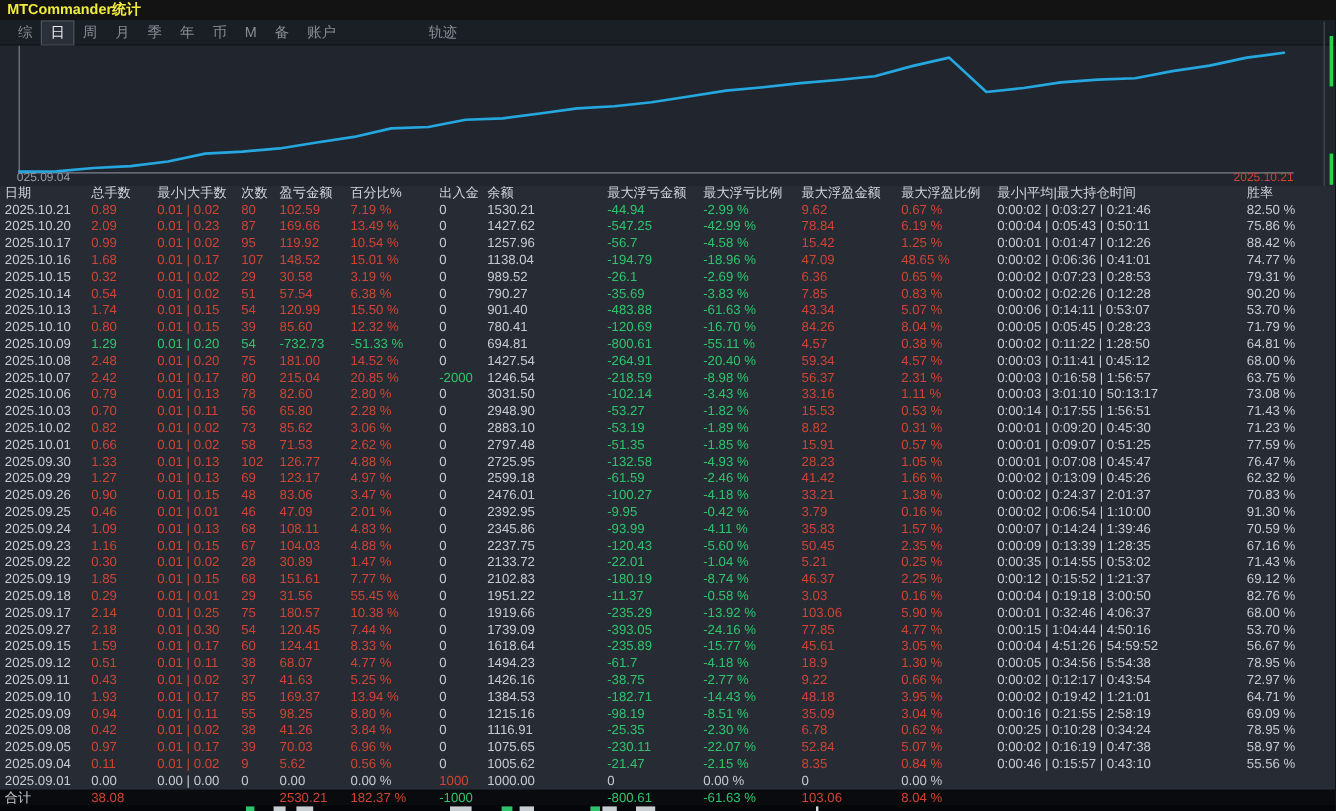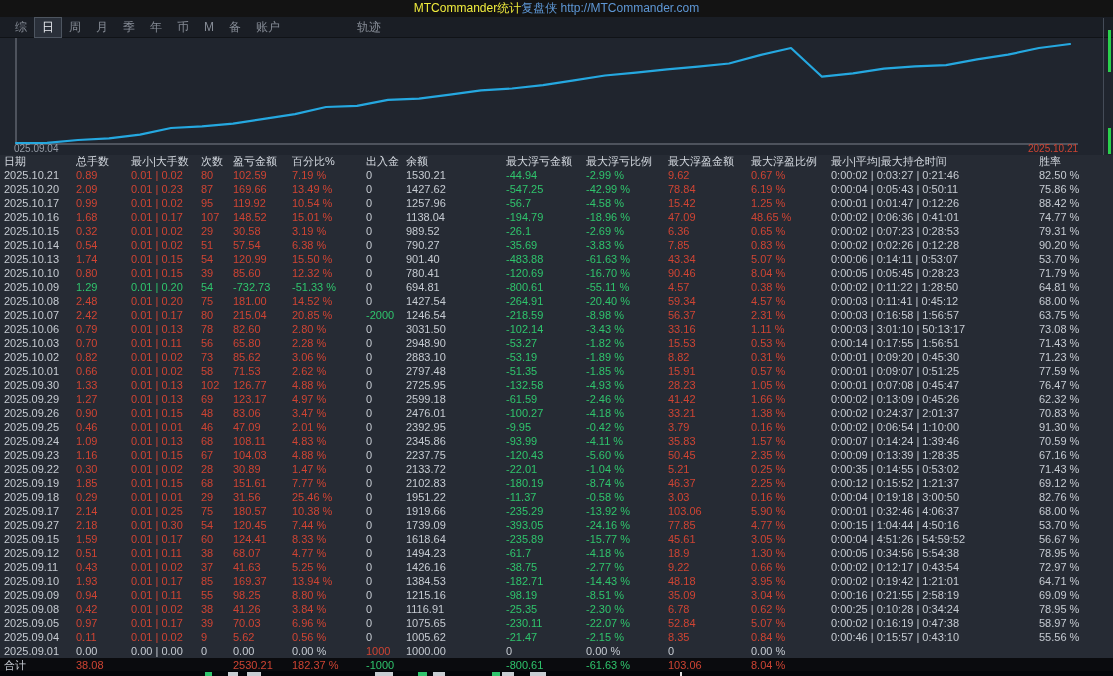--- a/index.html
+++ b/index.html
@@ -1,20 +1,20 @@
 <!DOCTYPE html>
 <html><head>
 <meta charset="utf-8">
 <style>
   html,body{margin:0;padding:0;background:#000;}
   #app{position:relative;width:1113px;height:676px;overflow:hidden;background:#262b34;
        font-family:"Liberation Sans",sans-serif;font-size:11px;color:#c6cbd2;}
   
   .titlebar{position:absolute;left:0;top:0;width:100%;height:17px;background:#131313;
-            display:flex;justify-content:center;align-items:center;padding:4px 6px;box-sizing:border-box;}
+            display:flex;justify-content:space-between;align-items:center;padding:4px 6px;box-sizing:border-box;font-weight:bold;}
   .title{color:#f0ec3d;font-size:12px;}
   .brand{color:#5e97d5;font-size:12px;cursor:pointer;}
   
   .menubar{position:absolute;left:0;top:17px;width:100%;height:21px;background:#1a1e25;
            display:flex;align-items:center;padding-left:8px;box-sizing:border-box;border-bottom:1px solid #101317;}
   .mi{color:#868c96;font-size:12px;padding:1px 7px;margin-right:1px;cursor:default;}
   .mi.active{color:#e8ebf0;background:#2a303a;outline:1px solid #4d5560;}
   .mi.right{margin-left:62px;}
   
   .chart{position:absolute;left:0;top:38px;width:100%;height:117px;background:#20252e;}
@@ -38,21 +38,20 @@
   .edge-green{position:absolute;left:1108px;top:30px;width:3px;height:42px;background:#2bd14d;}
   .edge-green2{position:absolute;left:1108px;top:128px;width:3px;height:26px;background:#2bd14d;}
 </style>
 </head>
 <body>
 
 <div id="app">
 
   <div class="titlebar">
     <span class="title">MTCommander统计</span>
-    <span class="brand">复盘侠 http://MTCommander.com</span>
   </div>
 
   <div class="menubar">
     <span style="display:flex;align-items:center;">
         <span class="mi">综</span>
         <span class="mi active">日</span>
         <span class="mi">周</span>
         <span class="mi">月</span>
         <span class="mi">季</span>
         <span class="mi">年</span>
@@ -207,21 +206,21 @@
         <span class="w">2025.10.10</span>
         <span class="r">0.80</span>
         <span class="r">0.01 | 0.15</span>
         <span class="r">39</span>
         <span class="r">85.60</span>
         <span class="r">12.32 %</span>
         <span class="w">0</span>
         <span class="w">780.41</span>
         <span class="g">-120.69</span>
         <span class="g">-16.70 %</span>
-        <span class="r">90.46</span>
+        <span class="r">84.26</span>
         <span class="r">8.04 %</span>
         <span class="w">0:00:05 | 0:05:45 | 0:28:23</span>
         <span class="w">71.79 %</span>
       </div>
       <div class="trow">
         <span class="w">2025.10.09</span>
         <span class="g">1.29</span>
         <span class="g">0.01 | 0.20</span>
         <span class="g">54</span>
         <span class="g">-732.73</span>
@@ -458,21 +457,21 @@
         <span class="r">2.25 %</span>
         <span class="w">0:00:12 | 0:15:52 | 1:21:37</span>
         <span class="w">69.12 %</span>
       </div>
       <div class="trow">
         <span class="w">2025.09.18</span>
         <span class="r">0.29</span>
         <span class="r">0.01 | 0.01</span>
         <span class="r">29</span>
         <span class="r">31.56</span>
-        <span class="r">25.46 %</span>
+        <span class="r">55.45 %</span>
         <span class="w">0</span>
         <span class="w">1951.22</span>
         <span class="g">-11.37</span>
         <span class="g">-0.58 %</span>
         <span class="r">3.03</span>
         <span class="r">0.16 %</span>
         <span class="w">0:00:04 | 0:19:18 | 3:00:50</span>
         <span class="w">82.76 %</span>
       </div>
       <div class="trow">

